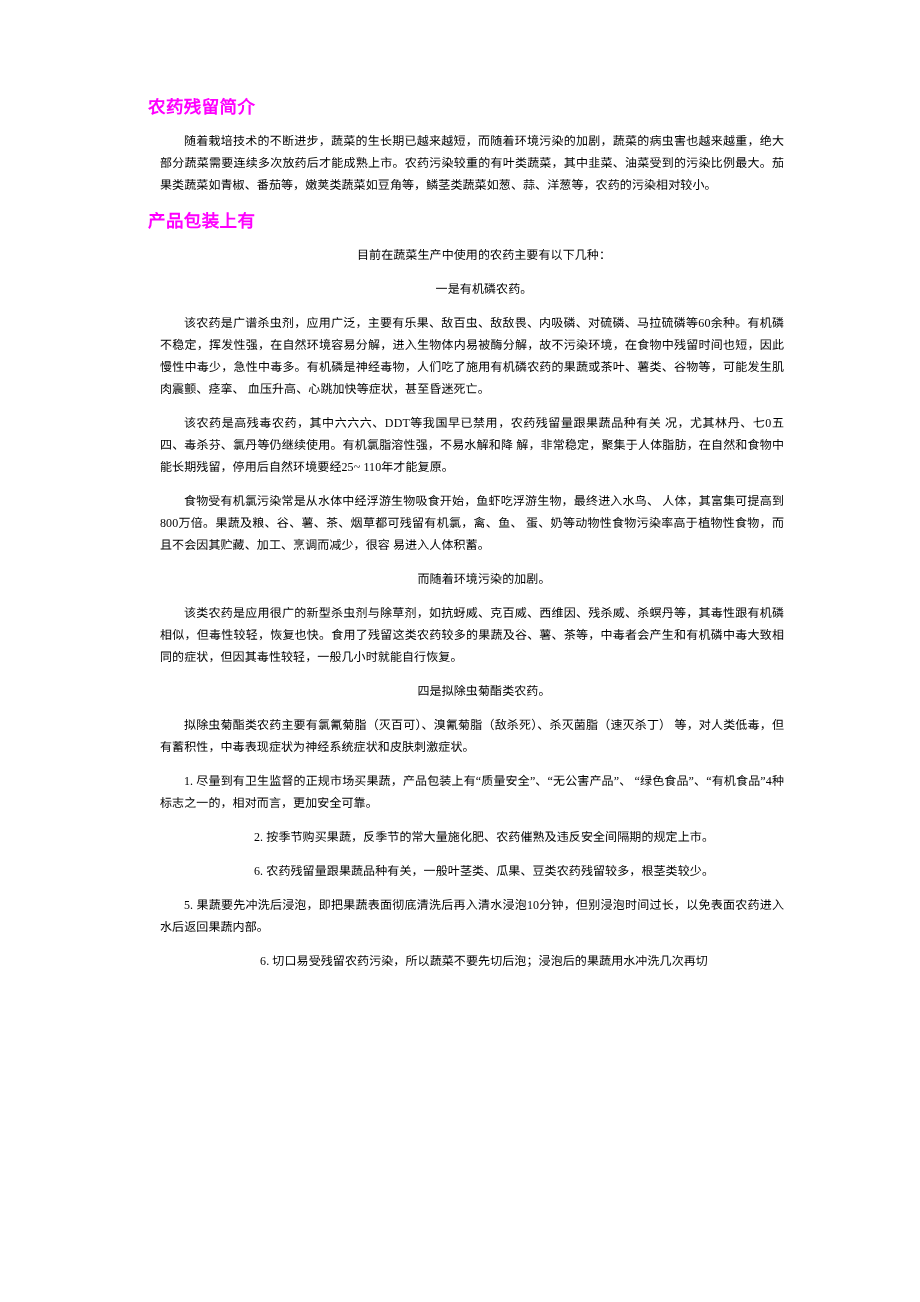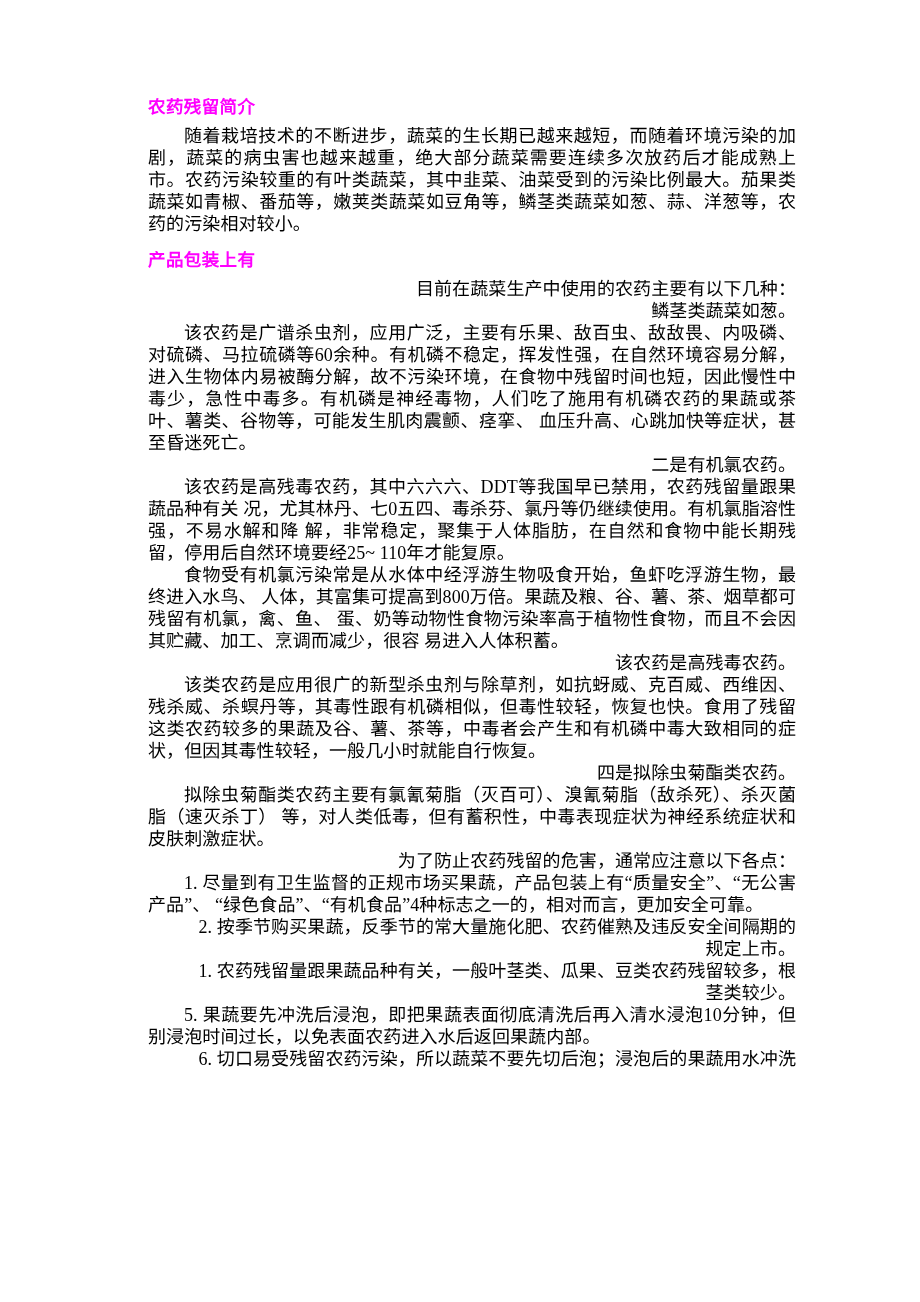--- a/index.html
+++ b/index.html
@@ -37,34 +37,34 @@
     color: #ff00ff;
     margin: 0 0 7px 0;
     padding: 0;
     line-height: 22px;
     letter-spacing: 0.4px;
   }
   h2.section-heading.second {
     margin-top: 14px;
   }
   p.body-line {
-    margin: 0;
+    margin: 12px;
     padding: 0;
-    font-size: 18px;
+    font-size: 12px;
     line-height: 22px;
     text-align: justify;
     text-justify: inter-ideograph;
     word-break: break-all;
     letter-spacing: 0.1px;
   }
   p.body-line.indent {
     text-indent: 2em;
   }
   p.body-line.nojustify {
-    text-align: right;
+    text-align: center;
   }
   .para-block {
     margin: 0;
     padding: 0;
   }
   .clip-last {
     max-height: 22px;
     overflow: hidden;
   }
 </style>
@@ -77,31 +77,29 @@
     <h2 class="section-heading">农药残留简介</h2>
 
     <div class="para-block">
       <p class="body-line indent">随着栽培技术的不断进步，蔬菜的生长期已越来越短，而随着环境污染的加剧，蔬菜的病虫害也越来越重，绝大部分蔬菜需要连续多次放药后才能成熟上市。农药污染较重的有叶类蔬菜，其中韭菜、油菜受到的污染比例最大。茄果类蔬菜如青椒、番茄等，嫩荚类蔬菜如豆角等，鳞茎类蔬菜如葱、蒜、洋葱等，农药的污染相对较小。</p>
     </div>
 
     <h2 class="section-heading second">产品包装上有</h2>
 
     <div class="para-block">
       <p class="body-line indent nojustify">目前在蔬菜生产中使用的农药主要有以下几种：</p>
-      <p class="body-line indent nojustify">鳞茎类蔬菜如葱。</p>
+      <p class="body-line indent nojustify">一是有机磷农药。</p>
       <p class="body-line indent">该农药是广谱杀虫剂，应用广泛，主要有乐果、敌百虫、敌敌畏、内吸磷、对硫磷、马拉硫磷等60余种。有机磷不稳定，挥发性强，在自然环境容易分解，进入生物体内易被酶分解，故不污染环境，在食物中残留时间也短，因此慢性中毒少，急性中毒多。有机磷是神经毒物，人们吃了施用有机磷农药的果蔬或茶叶、薯类、谷物等，可能发生肌肉震颤、痉挛、 血压升高、心跳加快等症状，甚至昏迷死亡。</p>
-      <p class="body-line indent nojustify">二是有机氯农药。</p>
       <p class="body-line indent">该农药是高残毒农药，其中六六六、DDT等我国早已禁用，农药残留量跟果蔬品种有关 况，尤其林丹、七0五四、毒杀芬、氯丹等仍继续使用。有机氯脂溶性强，不易水解和降 解，非常稳定，聚集于人体脂肪，在自然和食物中能长期残留，停用后自然环境要经25~ 110年才能复原。</p>
       <p class="body-line indent">食物受有机氯污染常是从水体中经浮游生物吸食开始，鱼虾吃浮游生物，最终进入水鸟、 人体，其富集可提高到800万倍。果蔬及粮、谷、薯、茶、烟草都可残留有机氯，禽、鱼、 蛋、奶等动物性食物污染率高于植物性食物，而且不会因其贮藏、加工、烹调而减少，很容 易进入人体积蓄。</p>
-      <p class="body-line indent nojustify">该农药是高残毒农药。</p>
+      <p class="body-line indent nojustify">而随着环境污染的加剧。</p>
       <p class="body-line indent">该类农药是应用很广的新型杀虫剂与除草剂，如抗蚜威、克百威、西维因、残杀威、杀螟丹等，其毒性跟有机磷相似，但毒性较轻，恢复也快。食用了残留这类农药较多的果蔬及谷、薯、茶等，中毒者会产生和有机磷中毒大致相同的症状，但因其毒性较轻，一般几小时就能自行恢复。</p>
       <p class="body-line indent nojustify">四是拟除虫菊酯类农药。</p>
       <p class="body-line indent">拟除虫菊酯类农药主要有氯氰菊脂（灭百可）、溴氰菊脂（敌杀死）、杀灭菌脂（速灭杀丁） 等，对人类低毒，但有蓄积性，中毒表现症状为神经系统症状和皮肤刺激症状。</p>
-      <p class="body-line indent nojustify">为了防止农药残留的危害，通常应注意以下各点：</p>
       <p class="body-line indent">1. 尽量到有卫生监督的正规市场买果蔬，产品包装上有“质量安全”、“无公害产品”、 “绿色食品”、“有机食品”4种标志之一的，相对而言，更加安全可靠。</p>
       <p class="body-line indent nojustify">2. 按季节购买果蔬，反季节的常大量施化肥、农药催熟及违反安全间隔期的规定上市。</p>
-      <p class="body-line indent nojustify">1. 农药残留量跟果蔬品种有关，一般叶茎类、瓜果、豆类农药残留较多，根茎类较少。</p>
+      <p class="body-line indent nojustify">6. 农药残留量跟果蔬品种有关，一般叶茎类、瓜果、豆类农药残留较多，根茎类较少。</p>
       <p class="body-line indent">5. 果蔬要先冲洗后浸泡，即把果蔬表面彻底清洗后再入清水浸泡10分钟，但别浸泡时间过长，以免表面农药进入水后返回果蔬内部。</p>
       <p class="body-line indent nojustify clip-last">6. 切口易受残留农药污染，所以蔬菜不要先切后泡；浸泡后的果蔬用水冲洗几次再切</p>
     </div>
 
   </div>
 </div>
 
 </body></html>

